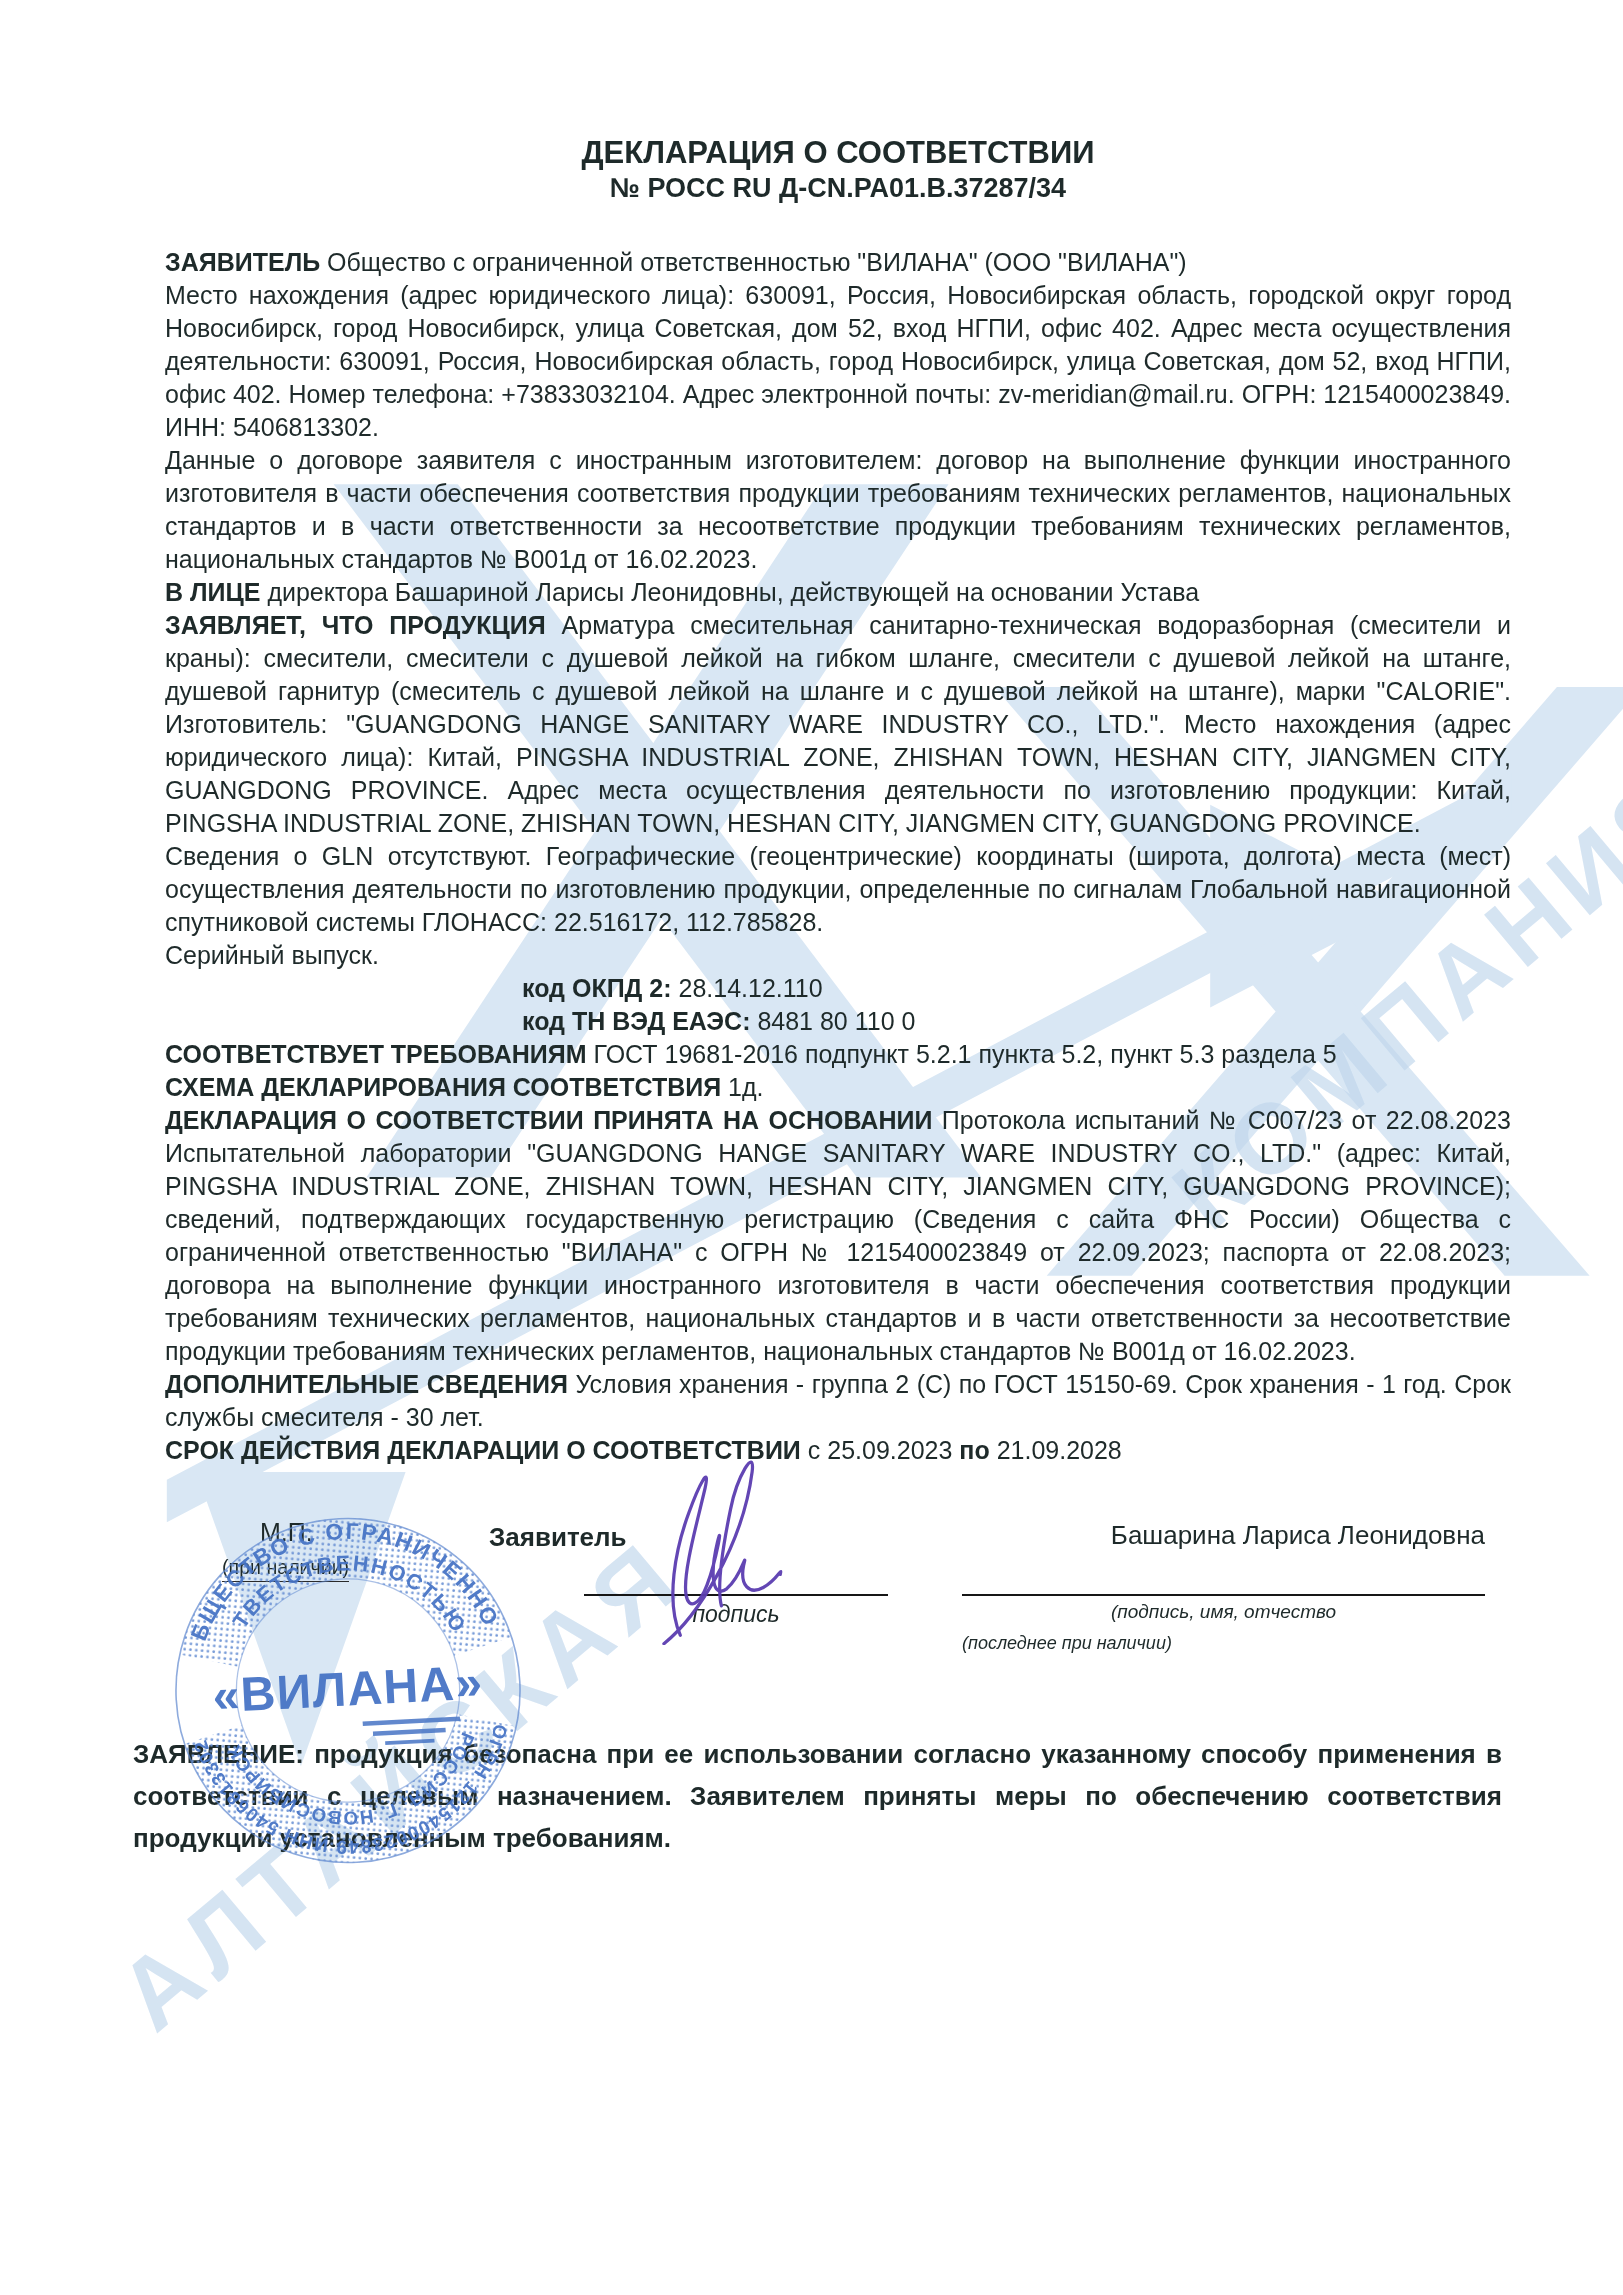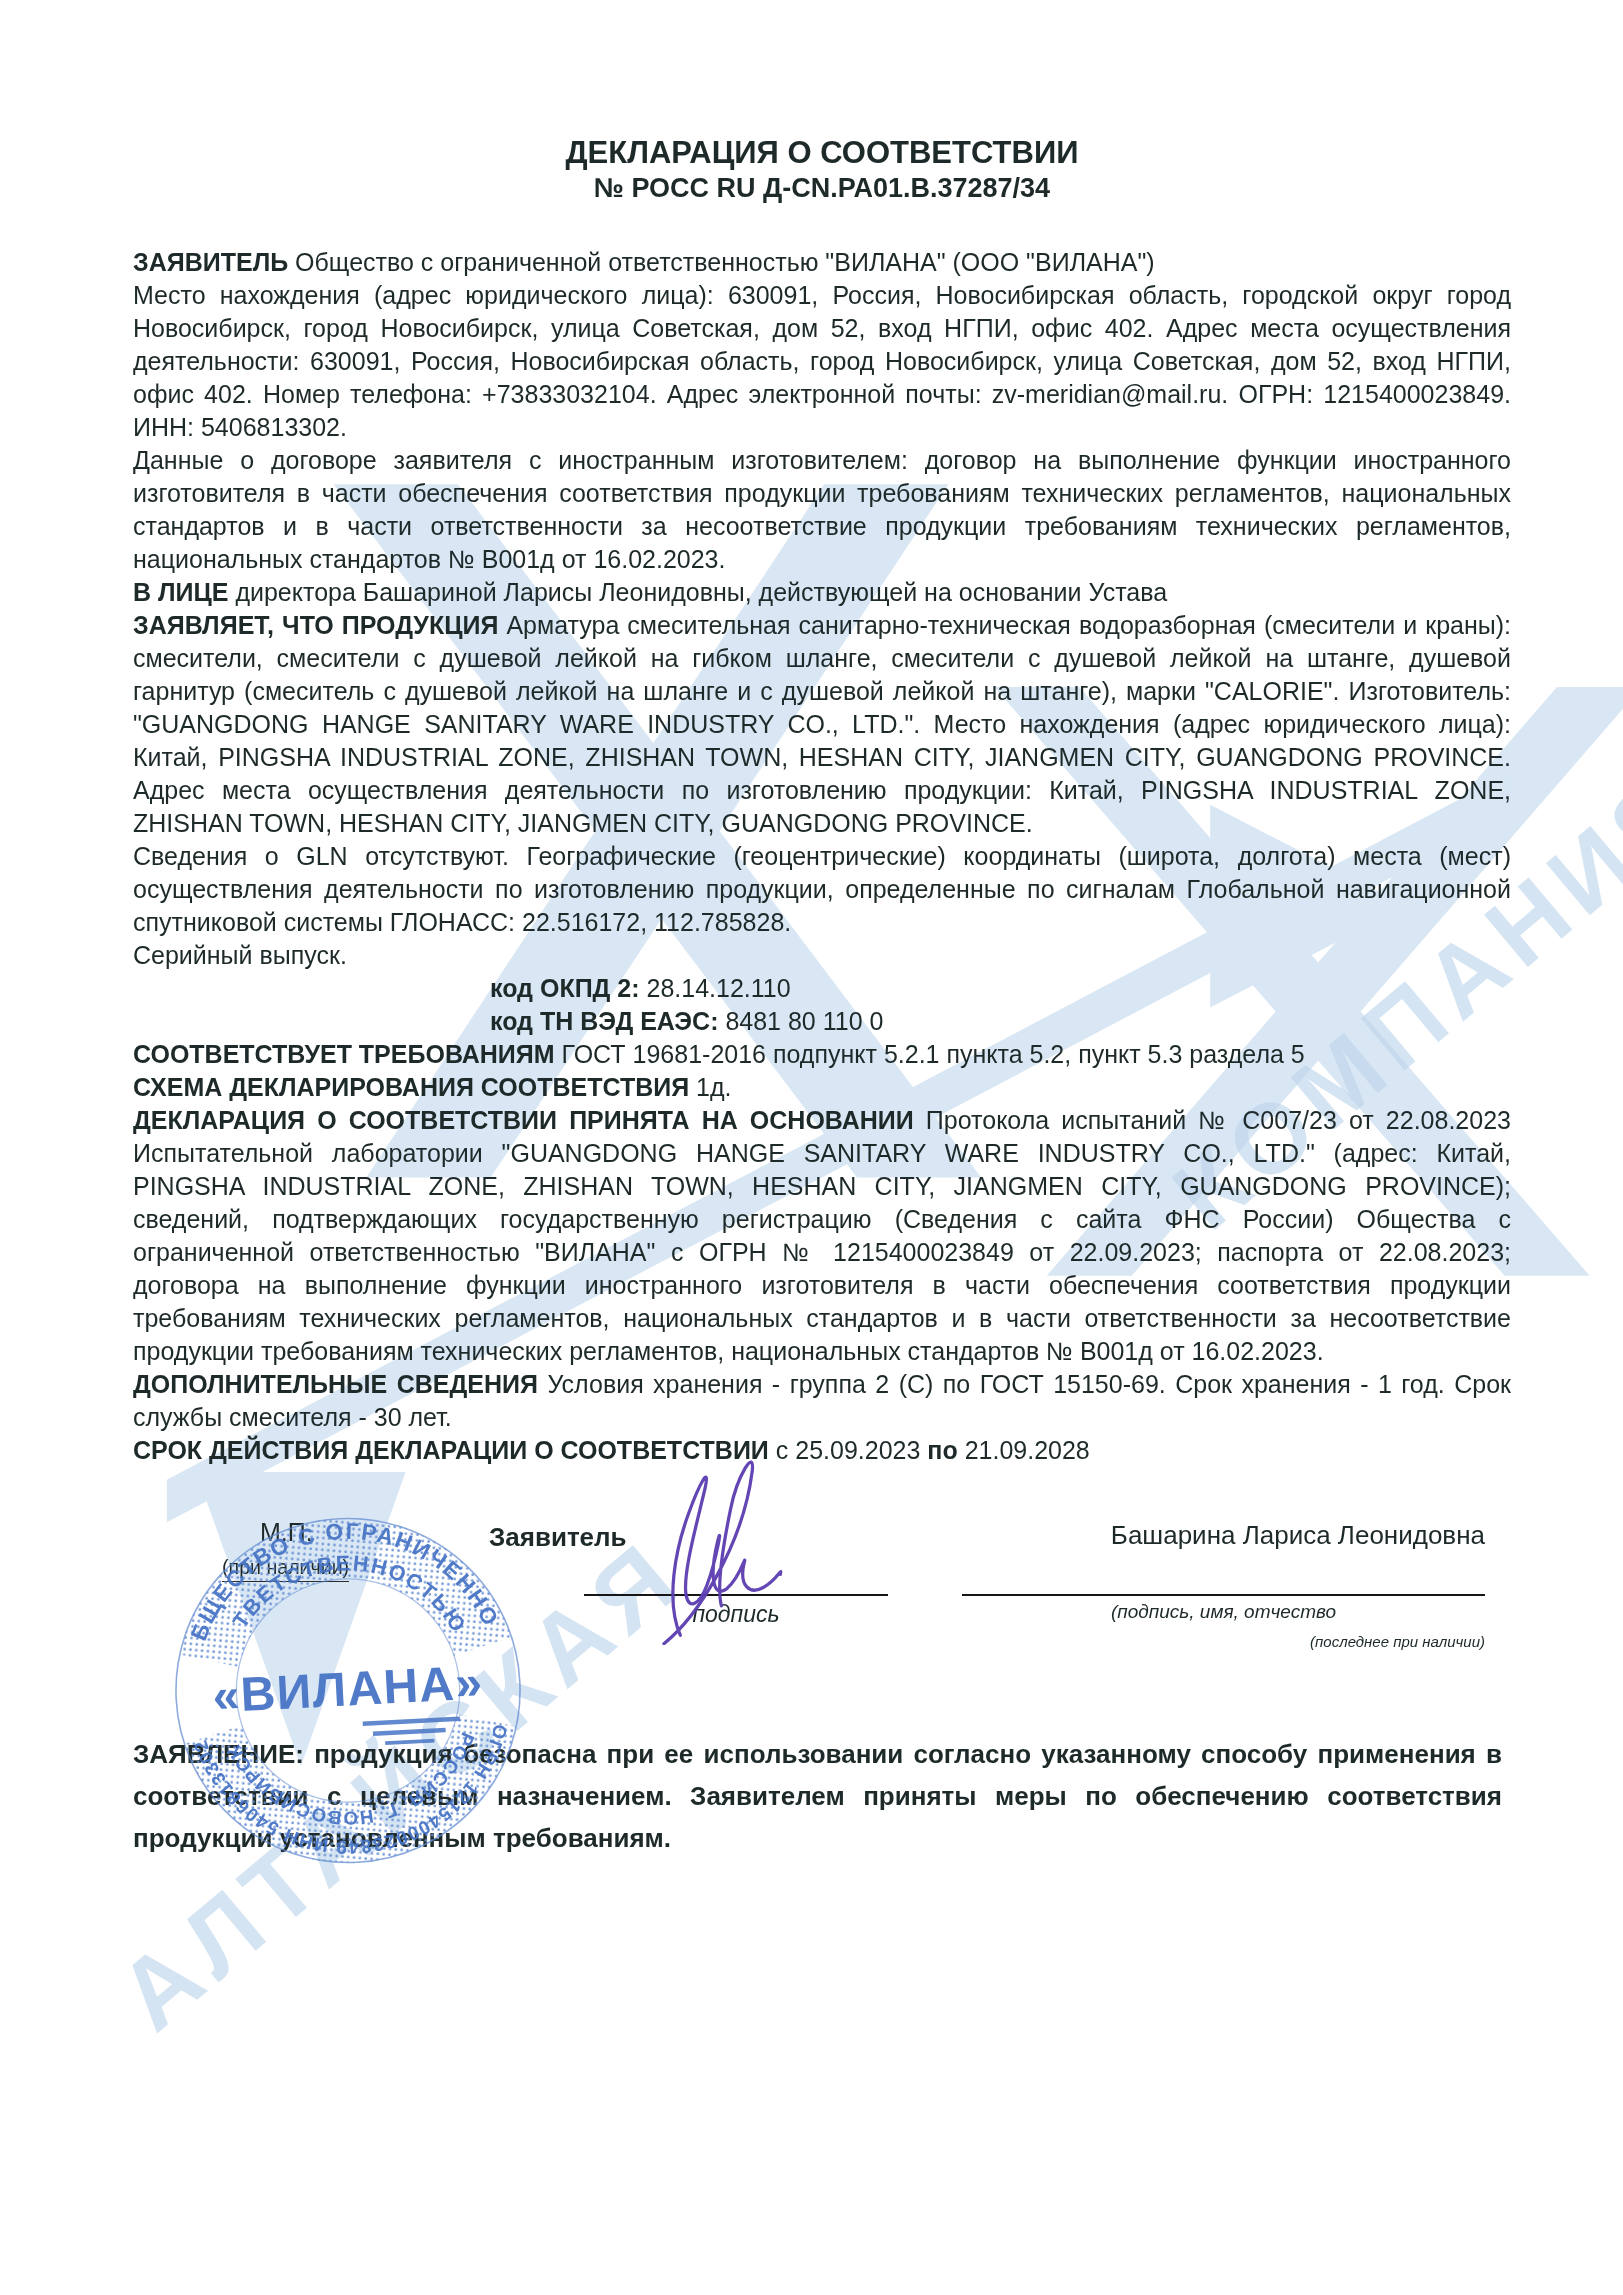--- a/index.html
+++ b/index.html
@@ -3,39 +3,39 @@
 <meta charset="utf-8">
 <style>
   html,body{margin:0;padding:0;background:#e8e8e8;}
   .page{position:relative;width:1623px;height:2295px;background:#ffffff;overflow:hidden;
         font-family:"Liberation Sans", sans-serif;color:#1e2a2a;}
   
   .wm{position:absolute;inset:0;z-index:0;}
   .wm-word{position:absolute;font-weight:bold;font-size:99px;letter-spacing:9.2px;
            color:#bfd6ec;opacity:.65;transform:rotate(-40deg);white-space:nowrap;}
   
-  .content{position:relative;z-index:2;padding:134px 112px 0 133px;}
+  .content{position:relative;z-index:2;padding:134px 112px 0 133px;margin-left:32px;}
   .t1{font-size:31px;font-weight:bold;text-align:center;line-height:37px;margin:0;}
   .t2{font-size:27px;font-weight:bold;text-align:center;line-height:34px;margin:0;}
   .gap{height:41px;}
   .para{margin:0;font-size:25px;line-height:33px;text-align:justify;}
   .b{font-weight:bold;}
   .code-line{font-size:25px;line-height:33px;padding-left:357px;}
   
   .sig-area{position:absolute;left:0;top:1498px;width:1623px;height:412px;z-index:3;}
   .mp{position:absolute;left:260px;top:19.6px;font-size:25px;}
   .mp-note{position:absolute;left:222px;top:58px;font-size:19.6px;border-bottom:1.3px solid #2a2a2a;padding-bottom:2px;}
   .applicant{position:absolute;left:489px;top:23.6px;font-size:26px;font-weight:bold;}
   .sign-line{position:absolute;left:584px;top:96px;width:304px;border-bottom:2px solid #161616;}
   .sign-caption{position:absolute;left:584px;top:103px;width:304px;text-align:center;
                 font-size:23px;font-style:italic;}
   .fio{position:absolute;left:962px;top:22px;width:523px;text-align:right;font-size:26px;}
   .fio-line{position:absolute;left:962px;top:96px;width:523px;border-bottom:2px solid #161616;}
   .fio-cap1{position:absolute;left:962px;top:103px;width:523px;text-align:center;font-size:19px;font-style:italic;}
-  .fio-cap2{position:absolute;left:962px;top:135px;width:523px;text-align:right;font-size:15px;font-style:italic;}
+  .fio-cap2{position:absolute;left:962px;top:135px;width:523px;text-align:left;font-size:18px;font-style:italic;}
   .stamp{position:absolute;left:160px;top:1.3px;width:376px;height:383px;transform:rotate(-3deg);opacity:.93;z-index:4;}
   .signature-svg{position:absolute;left:618px;top:-49px;width:216px;height:196px;z-index:5;}
   .statement{position:absolute;left:133px;top:1733px;width:1369px;z-index:2;
              font-size:26px;font-weight:bold;line-height:42px;text-align:justify;margin:0;}
 </style>
 </head>
 <body>
 
 <div class="page">
 

